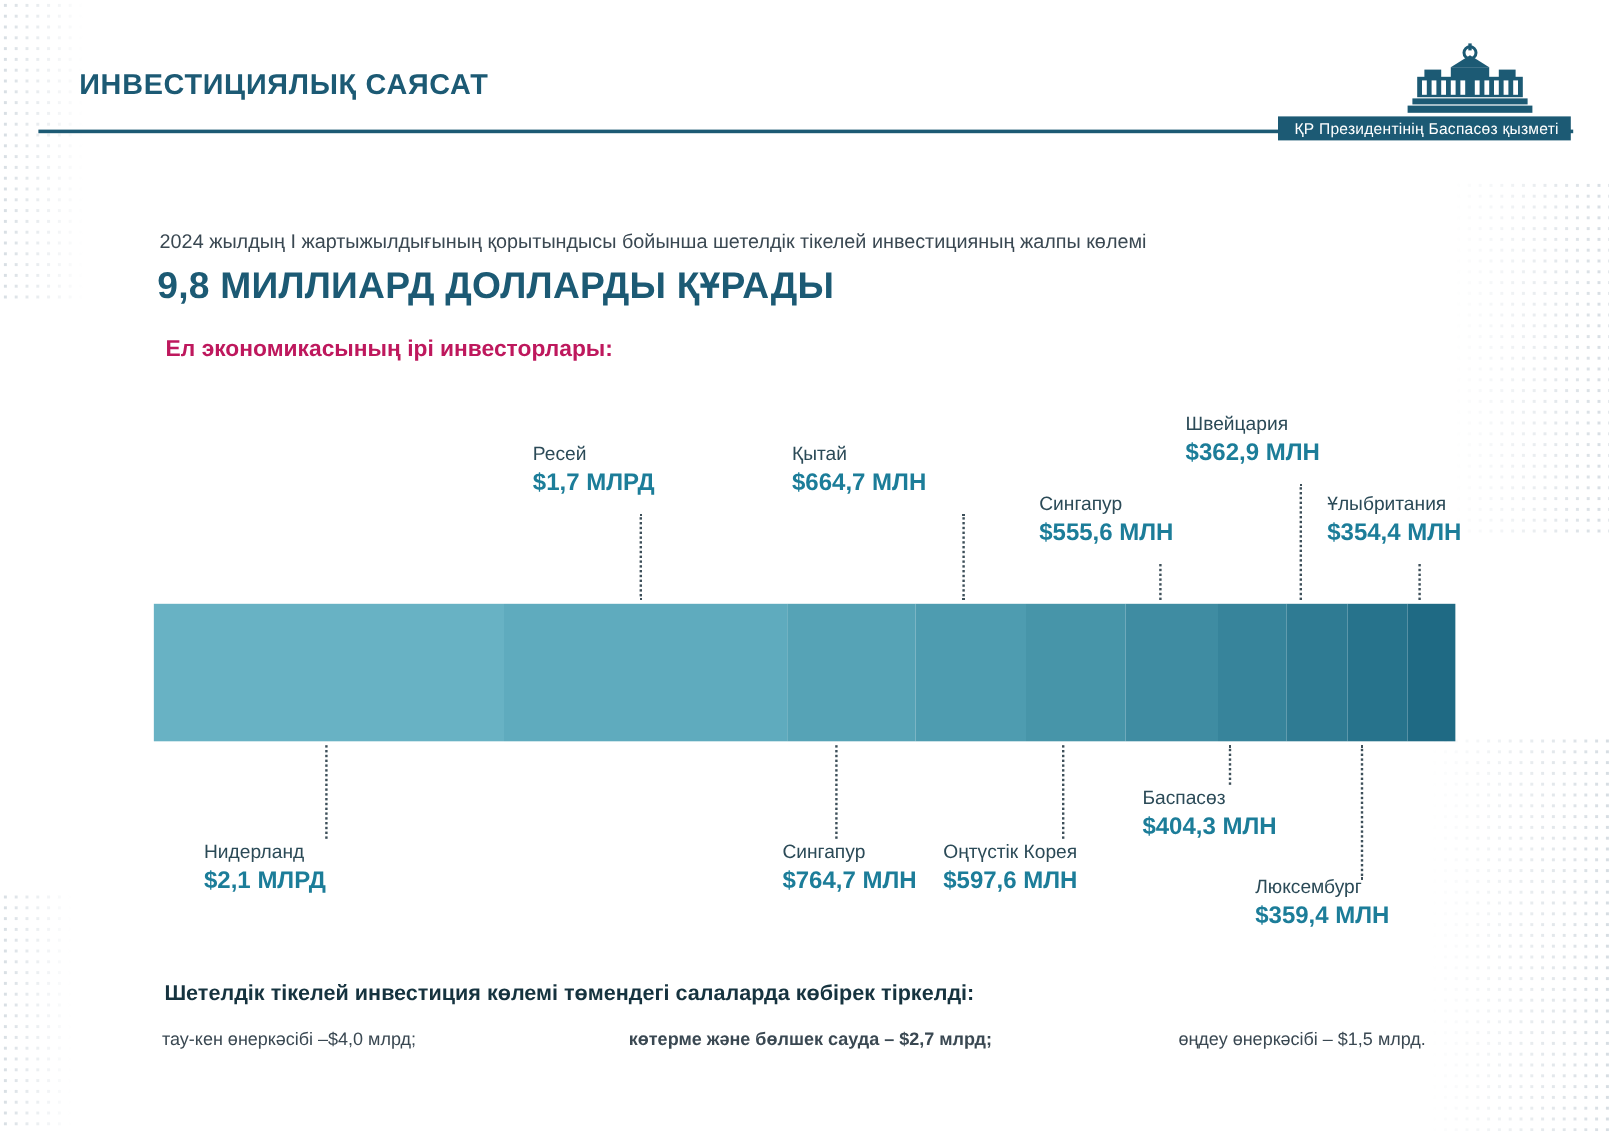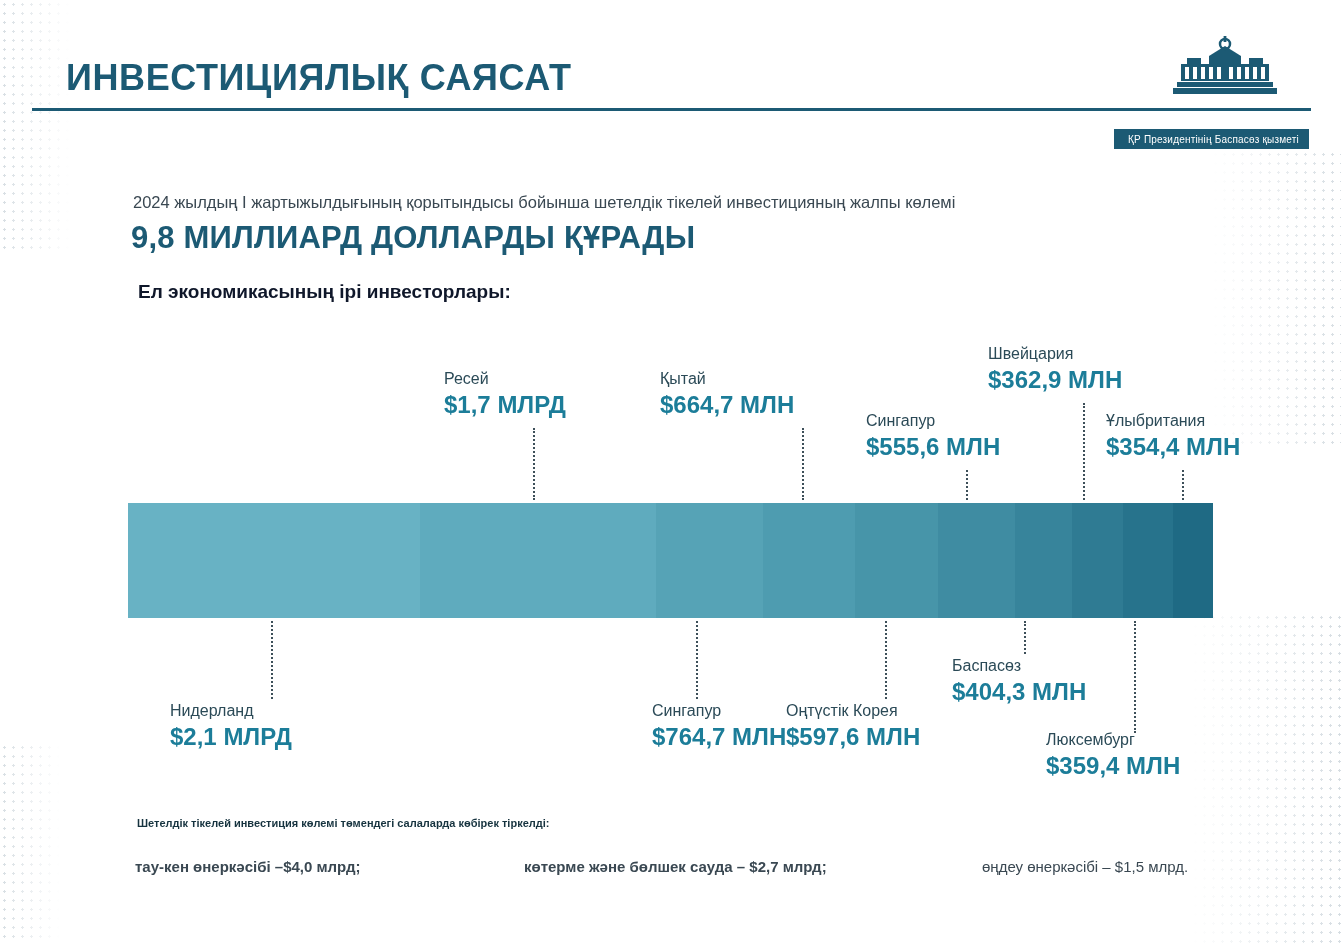--- a/index.html
+++ b/index.html
@@ -39,41 +39,41 @@
   .header {
     position: absolute;
     left: 0; top: 0;
     width: 100%;
     height: 140px;
   }
   .header-title {
     position: absolute;
     left: 66px;
     top: 57px;
-    font-size: 36px;
+    font-size: 24px;
     font-weight: bold;
     letter-spacing: 0.6px;
     color: #1c5a74;
   }
   .header-rule {
     position: absolute;
     left: 32px;
     top: 108px;
     width: 1279px;
     height: 3px;
     background: #1c5a74;
   }
   .header-badge {
     position: absolute;
     right: 32px;
-    top: 129px;
+    top: 97px;
     height: 20px;
     background: #1c5a74;
     color: #ffffff;
-    font-size: 10px;
+    font-size: 13px;
     letter-spacing: 0.2px;
     padding: 0 10px 0 14px;
     display: flex;
     align-items: center;
   }
   .emblem {
     position: absolute;
     right: 62px;
     top: 36px;
     width: 108px;
@@ -96,21 +96,21 @@
     font-weight: bold;
     color: #1c5a74;
     letter-spacing: 0.2px;
   }
   .section-label {
     position: absolute;
     left: 138px;
     top: 281px;
     font-size: 19px;
     font-weight: bold;
-    color: #0f172a;
+    color: #be185d;
   }
 
   
   .bar {
     position: absolute;
     left: 128px;
     top: 503px;
     width: 1085px;
     height: 115px;
     display: flex;
@@ -121,49 +121,49 @@
   .label {
     position: absolute;
     color: #1c5a74;
   }
   .label .name {
     font-size: 16px;
     color: #2b4a57;
     white-space: nowrap;
   }
   .label .value {
-    font-size: 24px;
+    font-size: 20px;
     font-weight: bold;
     color: #1c7d99;
     white-space: nowrap;
     margin-top: 3px;
   }
   .label.above { text-align: left; }
   .leader {
     position: absolute;
     width: 0;
     border-left: 2px dotted #3d4f59;
   }
 
   
   .footer-title {
     position: absolute;
     left: 137px;
     top: 817px;
-    font-size: 11px;
+    font-size: 18px;
     font-weight: bold;
     color: #16333f;
   }
   .footer-item {
     position: absolute;
     top: 858px;
     font-size: 15px;
     color: #3a4852;
   }
-  .fi-1 { left: 135px; font-weight: bold; }
+  .fi-1 { left: 135px; }
   .fi-2 { left: 524px; font-weight: bold; }
   .fi-3 { left: 982px; }
 </style>
 </head>
 <body>
 
 <div class="dots dots-tl"></div>
 <div class="dots dots-bl"></div>
 <div class="dots dots-tr"></div>
 <div class="dots dots-br"></div>

